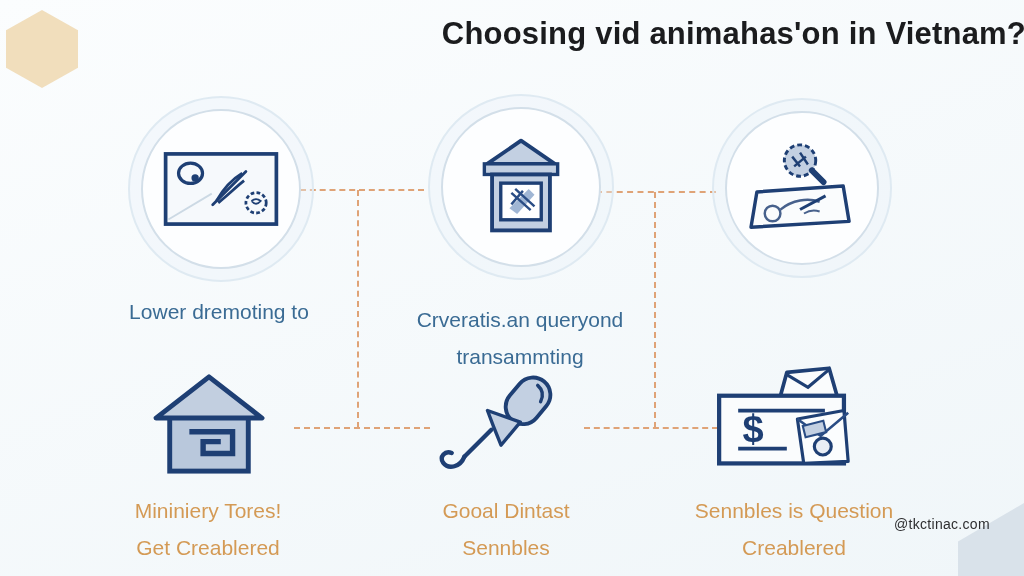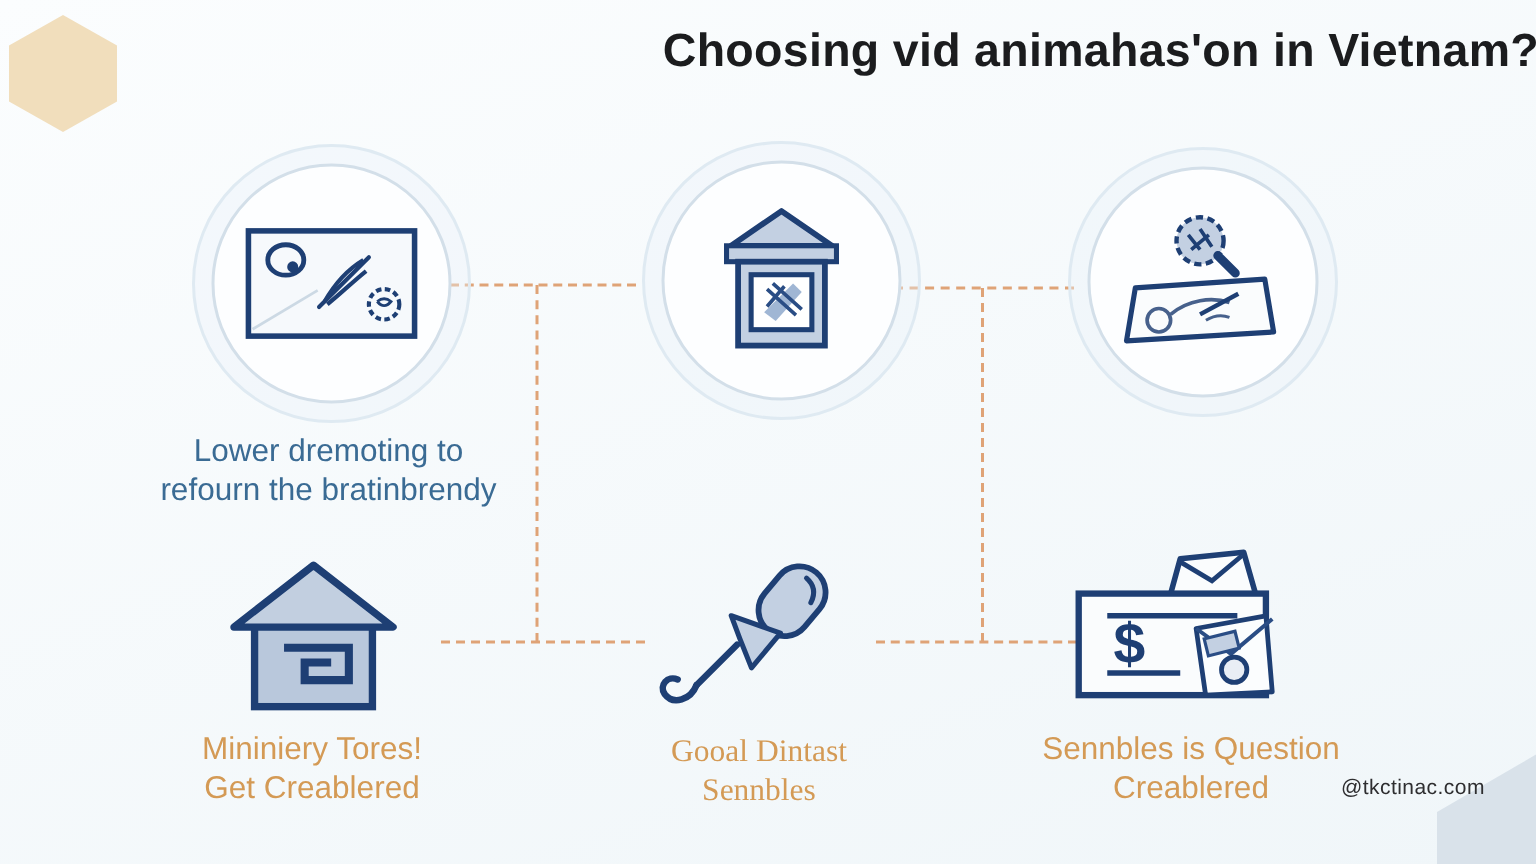--- a/index.html
+++ b/index.html
@@ -18,28 +18,28 @@
   .ring{position:absolute;border-radius:50%;border:2px solid var(--ring-border,#dfeaf2);
     background:rgba(235,243,249,.38);}
   .ring .inner{position:absolute;left:11px;top:11px;right:11px;bottom:11px;border-radius:50%;
     background:#fdfeff;border:2px solid var(--circle-border,#d3dfe9);
     display:flex;align-items:center;justify-content:center;}
   .ring1{left:128px;top:96px;width:182px;height:182px;}
   .ring2{left:428px;top:94px;width:182px;height:182px;}
   .ring3{left:712px;top:98px;width:176px;height:176px;}
 
   .caption{position:absolute;text-align:center;font-size:21px;line-height:1.24;font-weight:500;}
-  .caption .line{display:block;}
+  .caption .line{display:block;margin-top:11px;}
   .caption.blue{color:var(--caption-blue,#3a6b94);}
   .caption.orange{color:var(--caption-orange,#d49a55);}
   .cap-t1{left:64px;top:288px;width:310px;}
   .cap-t2{left:372px;top:296px;width:296px;}
   .cap-t3{left:650px;top:296px;width:300px;}
   .cap-b1{left:70px;top:487px;width:276px;}
-  .cap-b2{left:382px;top:487px;width:248px;font-family:Liberation Serif, serif;}
+  .cap-b2{left:382px;top:487px;width:248px;}
   .cap-b3{left:648px;top:487px;width:292px;}
 
   .icon-abs{position:absolute;}
   .i-house{left:148px;top:367px;}
   .i-hook{left:430px;top:368px;}
   .i-check{left:704px;top:364px;}
 
   .connector{position:absolute;}
   .connector.h{border-top:2px dashed var(--connector,#dfa377);height:0;}
   .connector.v{border-left:2px dashed var(--connector,#dfa377);width:0;}
@@ -109,21 +109,24 @@
         <circle cx="30" cy="78" r="8" fill="none" stroke="#47618c" stroke-width="2.5"></circle>
         <path d="M38 74 C50 64 66 62 78 66" fill="none" stroke="#47618c" stroke-width="2.5"></path>
         <path d="M58 74 L84 60" stroke="var(--icon-stroke,#1e3f74)" stroke-width="3"></path>
         <path d="M62 78 q8 -5 16 -2" fill="none" stroke="#47618c" stroke-width="2"></path>
       </svg>
     </div>
   </div>
 
   <div class="caption blue cap-t1">
     <span class="line">Lower dremoting to</span>
-    <span class="line">refourn the bratinbrendy</span>
+  </div>
+  <div class="caption blue cap-t2">
+    <span class="line">Crveratis.an queryond</span>
+    <span class="line">transammting</span>
   </div>
 
   <svg class="icon-abs i-house" width="122" height="110" viewBox="0 0 124 112">
     <rect x="22" y="48" width="80" height="58" fill="#b9c8dc" stroke="var(--icon-stroke,#1e3f74)" stroke-width="5"></rect>
     <polygon points="62,10 116,52 8,52" fill="#c2cfe0" stroke="var(--icon-stroke,#1e3f74)" stroke-width="5" stroke-linejoin="round"></polygon>
     <path d="M42 66 H86 V88 H56 V76 H74" fill="none" stroke="var(--icon-stroke,#1e3f74)" stroke-width="5.5"></path>
   </svg>
 
   <svg class="icon-abs i-hook" width="142" height="112" viewBox="0 0 140 116">
     <rect x="80" y="8" width="36" height="52" rx="18" transform="rotate(40 98 34)" fill="var(--icon-fill,#c3d0e2)" stroke="var(--icon-stroke,#1e3f74)" stroke-width="4"></rect>

